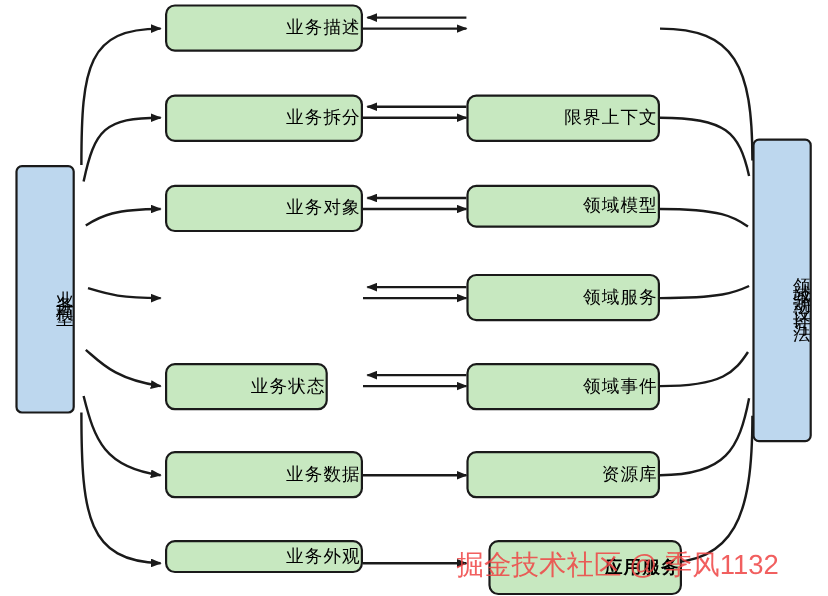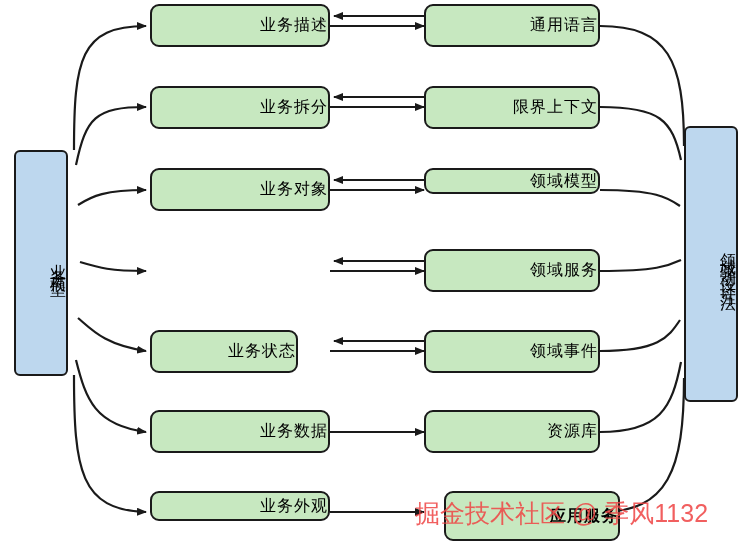--- a/index.html
+++ b/index.html
@@ -98,35 +98,32 @@
     <span class="vert">业务模型</span>
   </div>
 
   <div class="node blue" style="left:684px;top:126px;width:54px;height:276px;">
     <span class="vert">领域驱动设计方法</span>
   </div>
 
   <div class="node green" style="left:150px;top:4px;width:180px;height:43px;">
     <span>业务描述</span>
   </div>
-  <div class="node green" style="left:424px;top:4px;width:176px;height:43px;">
-    <span>通用语言</span>
-  </div>
 
   <div class="node green" style="left:150px;top:86px;width:180px;height:43px;padding-left:20px;">
     <span>业务拆分</span>
   </div>
   <div class="node green" style="left:424px;top:86px;width:176px;height:43px;">
     <span>限界上下文</span>
   </div>
 
   <div class="node green" style="left:150px;top:168px;width:180px;height:43px;">
     <span>业务对象</span>
   </div>
-  <div class="node green" style="left:424px;top:168px;width:176px;height:26px;">
+  <div class="node green" style="left:424px;top:168px;width:176px;height:39px;">
     <span>领域模型</span>
   </div>
 
   <div class="node green" style="left:424px;top:249px;width:176px;height:43px;">
     <span>领域服务</span>
   </div>
 
   <div class="node green" style="left:150px;top:330px;width:148px;height:43px;">
     <span>业务状态</span>
   </div>

